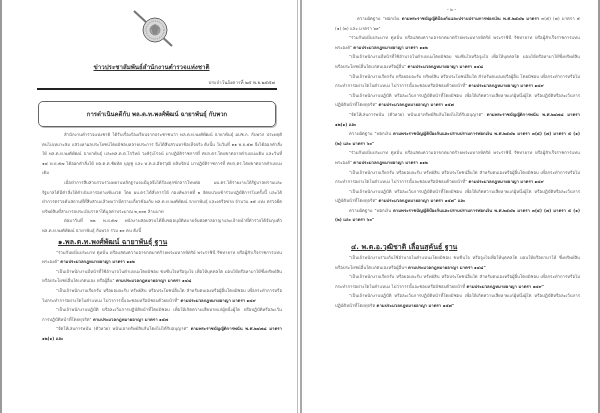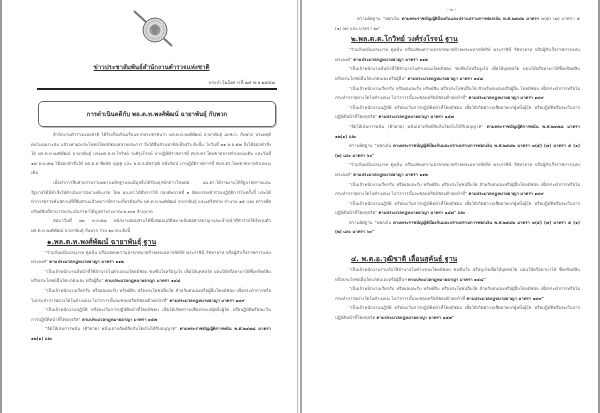--- a/index.html
+++ b/index.html
@@ -38,21 +38,21 @@
     background: #222;
   }
   .title-box {
     position: absolute; left: 36px; width: 236px; top: 101px; height: 24px;
     border: 1.2px solid #666; border-radius: 5px;
     box-shadow: 1px 1px 0 #bbb;
     display: flex; align-items: center; justify-content: center;
     font-size: 6px; font-weight: bold; color: #333;
   }
   .body-block {
-    position: absolute; left: 29px; width: 240px;
+    position: absolute; left: 40px; width: 240px;
     font-size: 4.3px; line-height: 9.6px; color: #555;
     text-align: justify;
   }
   .body-block p { margin: 0; }
   .indent { text-indent: 22px; }
   .indent2 { text-indent: 14px; }
   .sec-head {
     font-size: 7px; font-weight: bold; text-decoration: underline;
     color: #333; line-height: 12px; padding-left: 16px;
   }
@@ -97,21 +97,20 @@
 </div>
 
 <div class="gutter"></div>
 
 <div class="page page-right">
   <div class="pg-num">- ๒ -</div>
 
   <div class="body-block" style="top:14px; left:32px; width:245px;">
     <p class="indent"><span>ความผิดฐาน "ฟอกเงิน</span> <span class="law">ตามพระราชบัญญัติป้องกันและปราบปรามการฟอกเงิน พ.ศ.๒๕๔๒ มาตรา</span> <span>๓(๕) (๗) มาตรา ๕ (๑) (๒) และ มาตรา ๖๐"</span></p>
 
-    <div class="sec-head">๒.พล.ต.ต.โกวิทย์ วงศ์รุ่งโรจน์ ฐาน</div>
     <p class="indent2"><span>"ร่วมกันหมิ่นประมาท ดูหมิ่น หรือแสดงความอาฆาตมาดร้ายพระมหากษัตริย์ พระราชินี รัชทายาท หรือผู้สำเร็จราชการแทนพระองค์"</span> <span class="law">ตามประมวลกฎหมายอาญา มาตรา ๑๑๒</span></p>
     <p class="indent2"><span>"เป็นเจ้าพนักงานมีหน้าที่ใช้อำนาจในตำแหน่งโดยมิชอบ ข่มขืนใจหรือจูงใจ เพื่อให้บุคคลใด มอบให้หรือหามาให้ซึ่งทรัพย์สิน หรือประโยชน์อื่นใดแก่ตนเองหรือผู้อื่น"</span> <span class="law">ตามประมวลกฎหมายอาญา มาตรา ๑๔๘</span></p>
     <p class="indent2"><span>"เป็นเจ้าพนักงานเรียกรับ หรือยอมจะรับ ทรัพย์สิน หรือประโยชน์อื่นใด สำหรับตนเองหรือผู้อื่น โดยมิชอบ เพื่อกระทำการหรือไม่กระทำการอย่างใดในตำแหน่ง ไม่ว่าการนั้นจะชอบหรือมิชอบด้วยหน้าที่"</span> <span class="law">ตามประมวลกฎหมายอาญา มาตรา ๑๔๙</span></p>
     <p class="indent2"><span>"เป็นเจ้าพนักงานปฏิบัติ หรือละเว้นการปฏิบัติหน้าที่โดยมิชอบ เพื่อให้เกิดความเสียหายแก่ผู้หนึ่งผู้ใด หรือปฏิบัติหรือละเว้นการปฏิบัติหน้าที่โดยทุจริต"</span> <span class="law">ตามประมวลกฎหมายอาญา มาตรา ๑๕๗</span></p>
     <p class="indent2"><span>"จัดให้เล่นการพนัน (ตัวหวย) พนันเอาทรัพย์สินกันโดยไม่ได้รับอนุญาต"</span> <span class="law">ตามพระราชบัญญัติการพนัน พ.ศ.๒๔๗๘ มาตรา ๑๒(๑) และ</span></p>
     <p class="indent2"><span>ความผิดฐาน "ฟอกเงิน</span> <span class="law">ตามพระราชบัญญัติป้องกันและปราบปรามการฟอกเงิน พ.ศ.๒๕๔๒ มาตรา ๓(๕) (๗) มาตรา ๕ (๑) (๒) และ มาตรา ๖๐"</span></p>
 
     <p class="indent2"><span>"ร่วมกันหมิ่นประมาท ดูหมิ่น หรือแสดงความอาฆาตมาดร้ายพระมหากษัตริย์ พระราชินี รัชทายาท หรือผู้สำเร็จราชการแทนพระองค์"</span> <span class="law">ตามประมวลกฎหมายอาญา มาตรา ๑๑๒</span></p>
     <p class="indent2"><span>"เป็นเจ้าพนักงานเรียกรับ หรือยอมจะรับ ทรัพย์สิน หรือประโยชน์อื่นใด สำหรับตนเองหรือผู้อื่นโดยมิชอบ เพื่อกระทำการหรือไม่กระทำการอย่างใดในตำแหน่ง ไม่ว่าการนั้นจะชอบหรือมิชอบด้วยหน้าที่"</span> <span class="law">ตามประมวลกฎหมายอาญา มาตรา ๑๔๙</span></p>
     <p class="indent2"><span>"เป็นเจ้าพนักงานปฏิบัติ หรือละเว้นการปฏิบัติหน้าที่โดยมิชอบ เพื่อให้เกิดความเสียหายแก่ผู้หนึ่งผู้ใด หรือปฏิบัติหรือละเว้นการปฏิบัติหน้าที่โดยทุจริต"</span> <span class="law">ตามประมวลกฎหมายอาญา มาตรา ๑๕๗" และ</span></p>

